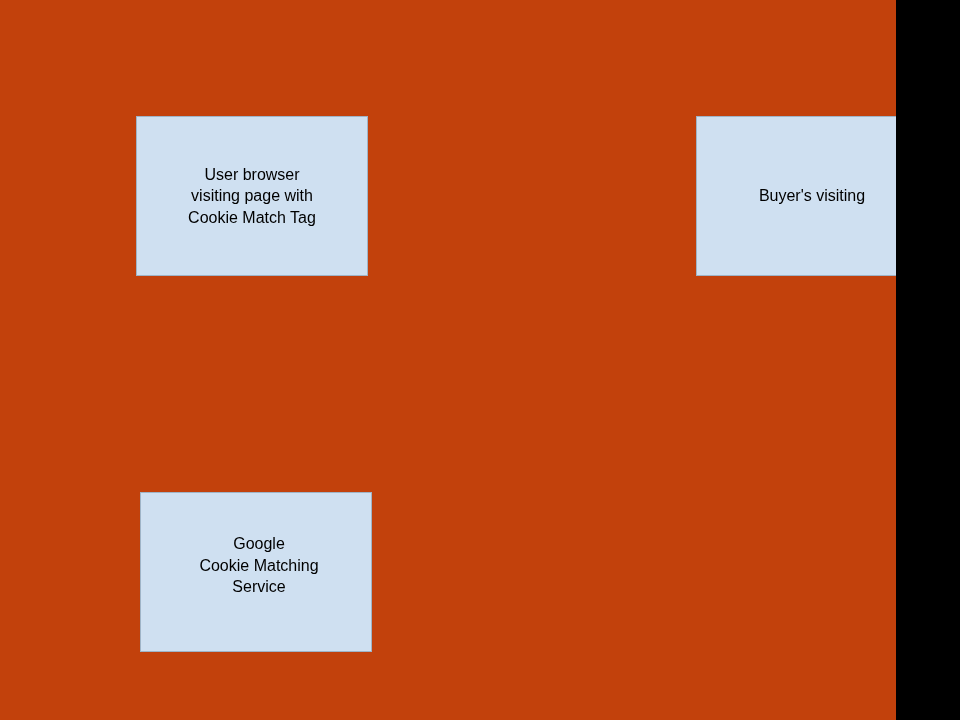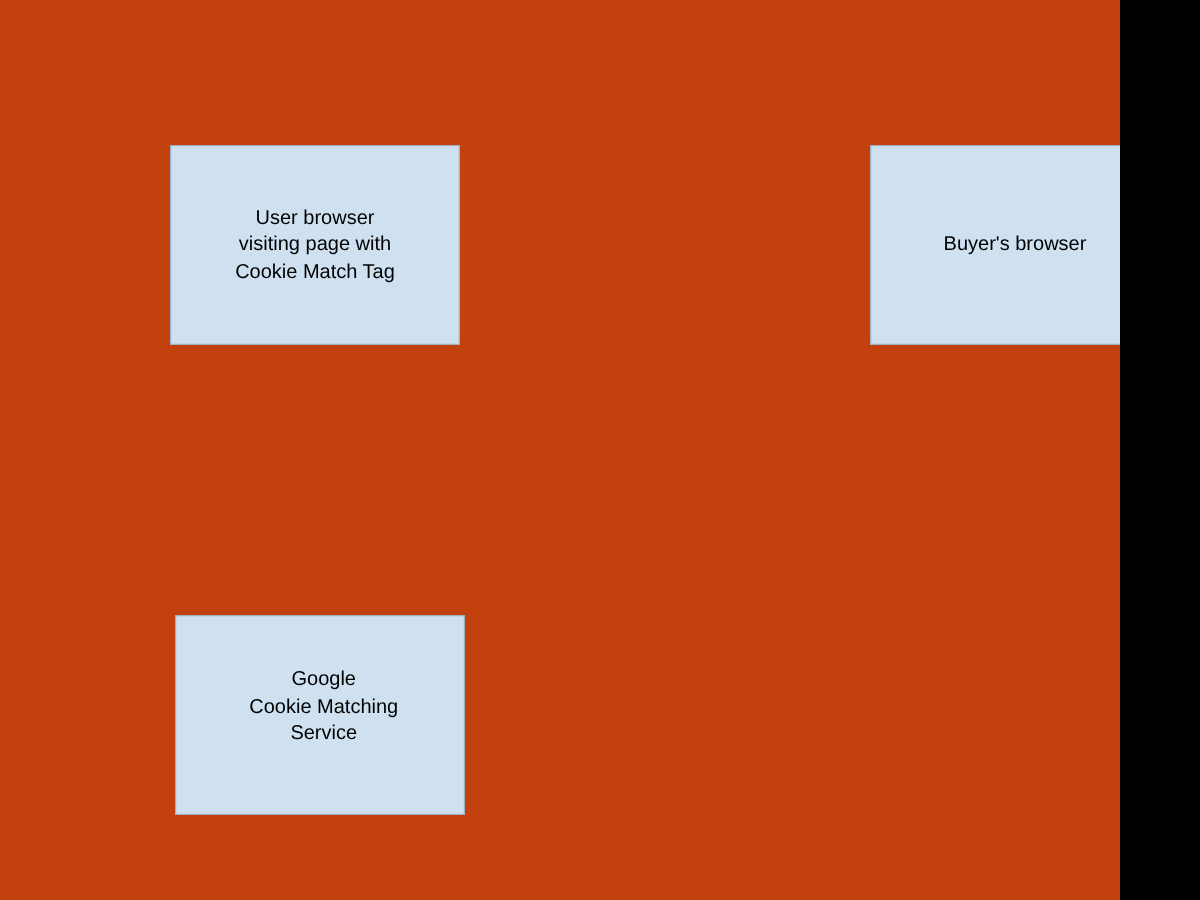--- a/index.html
+++ b/index.html
@@ -67,21 +67,21 @@
 
 <div id="canvas">
 
   <div class="node" id="node-user-browser">
     <span class="node-label">User browser
 visiting page with
 Cookie Match Tag</span>
   </div>
 
   <div class="node" id="node-buyers-service">
-    <span class="node-label">Buyer's browser</span>
+    <span class="node-label">Buyer's visiting</span>
   </div>
 
   <div class="node" id="node-google-cms">
     <span class="node-label">Google
 Cookie Matching
 Service</span>
   </div>
 
 </div>
 

